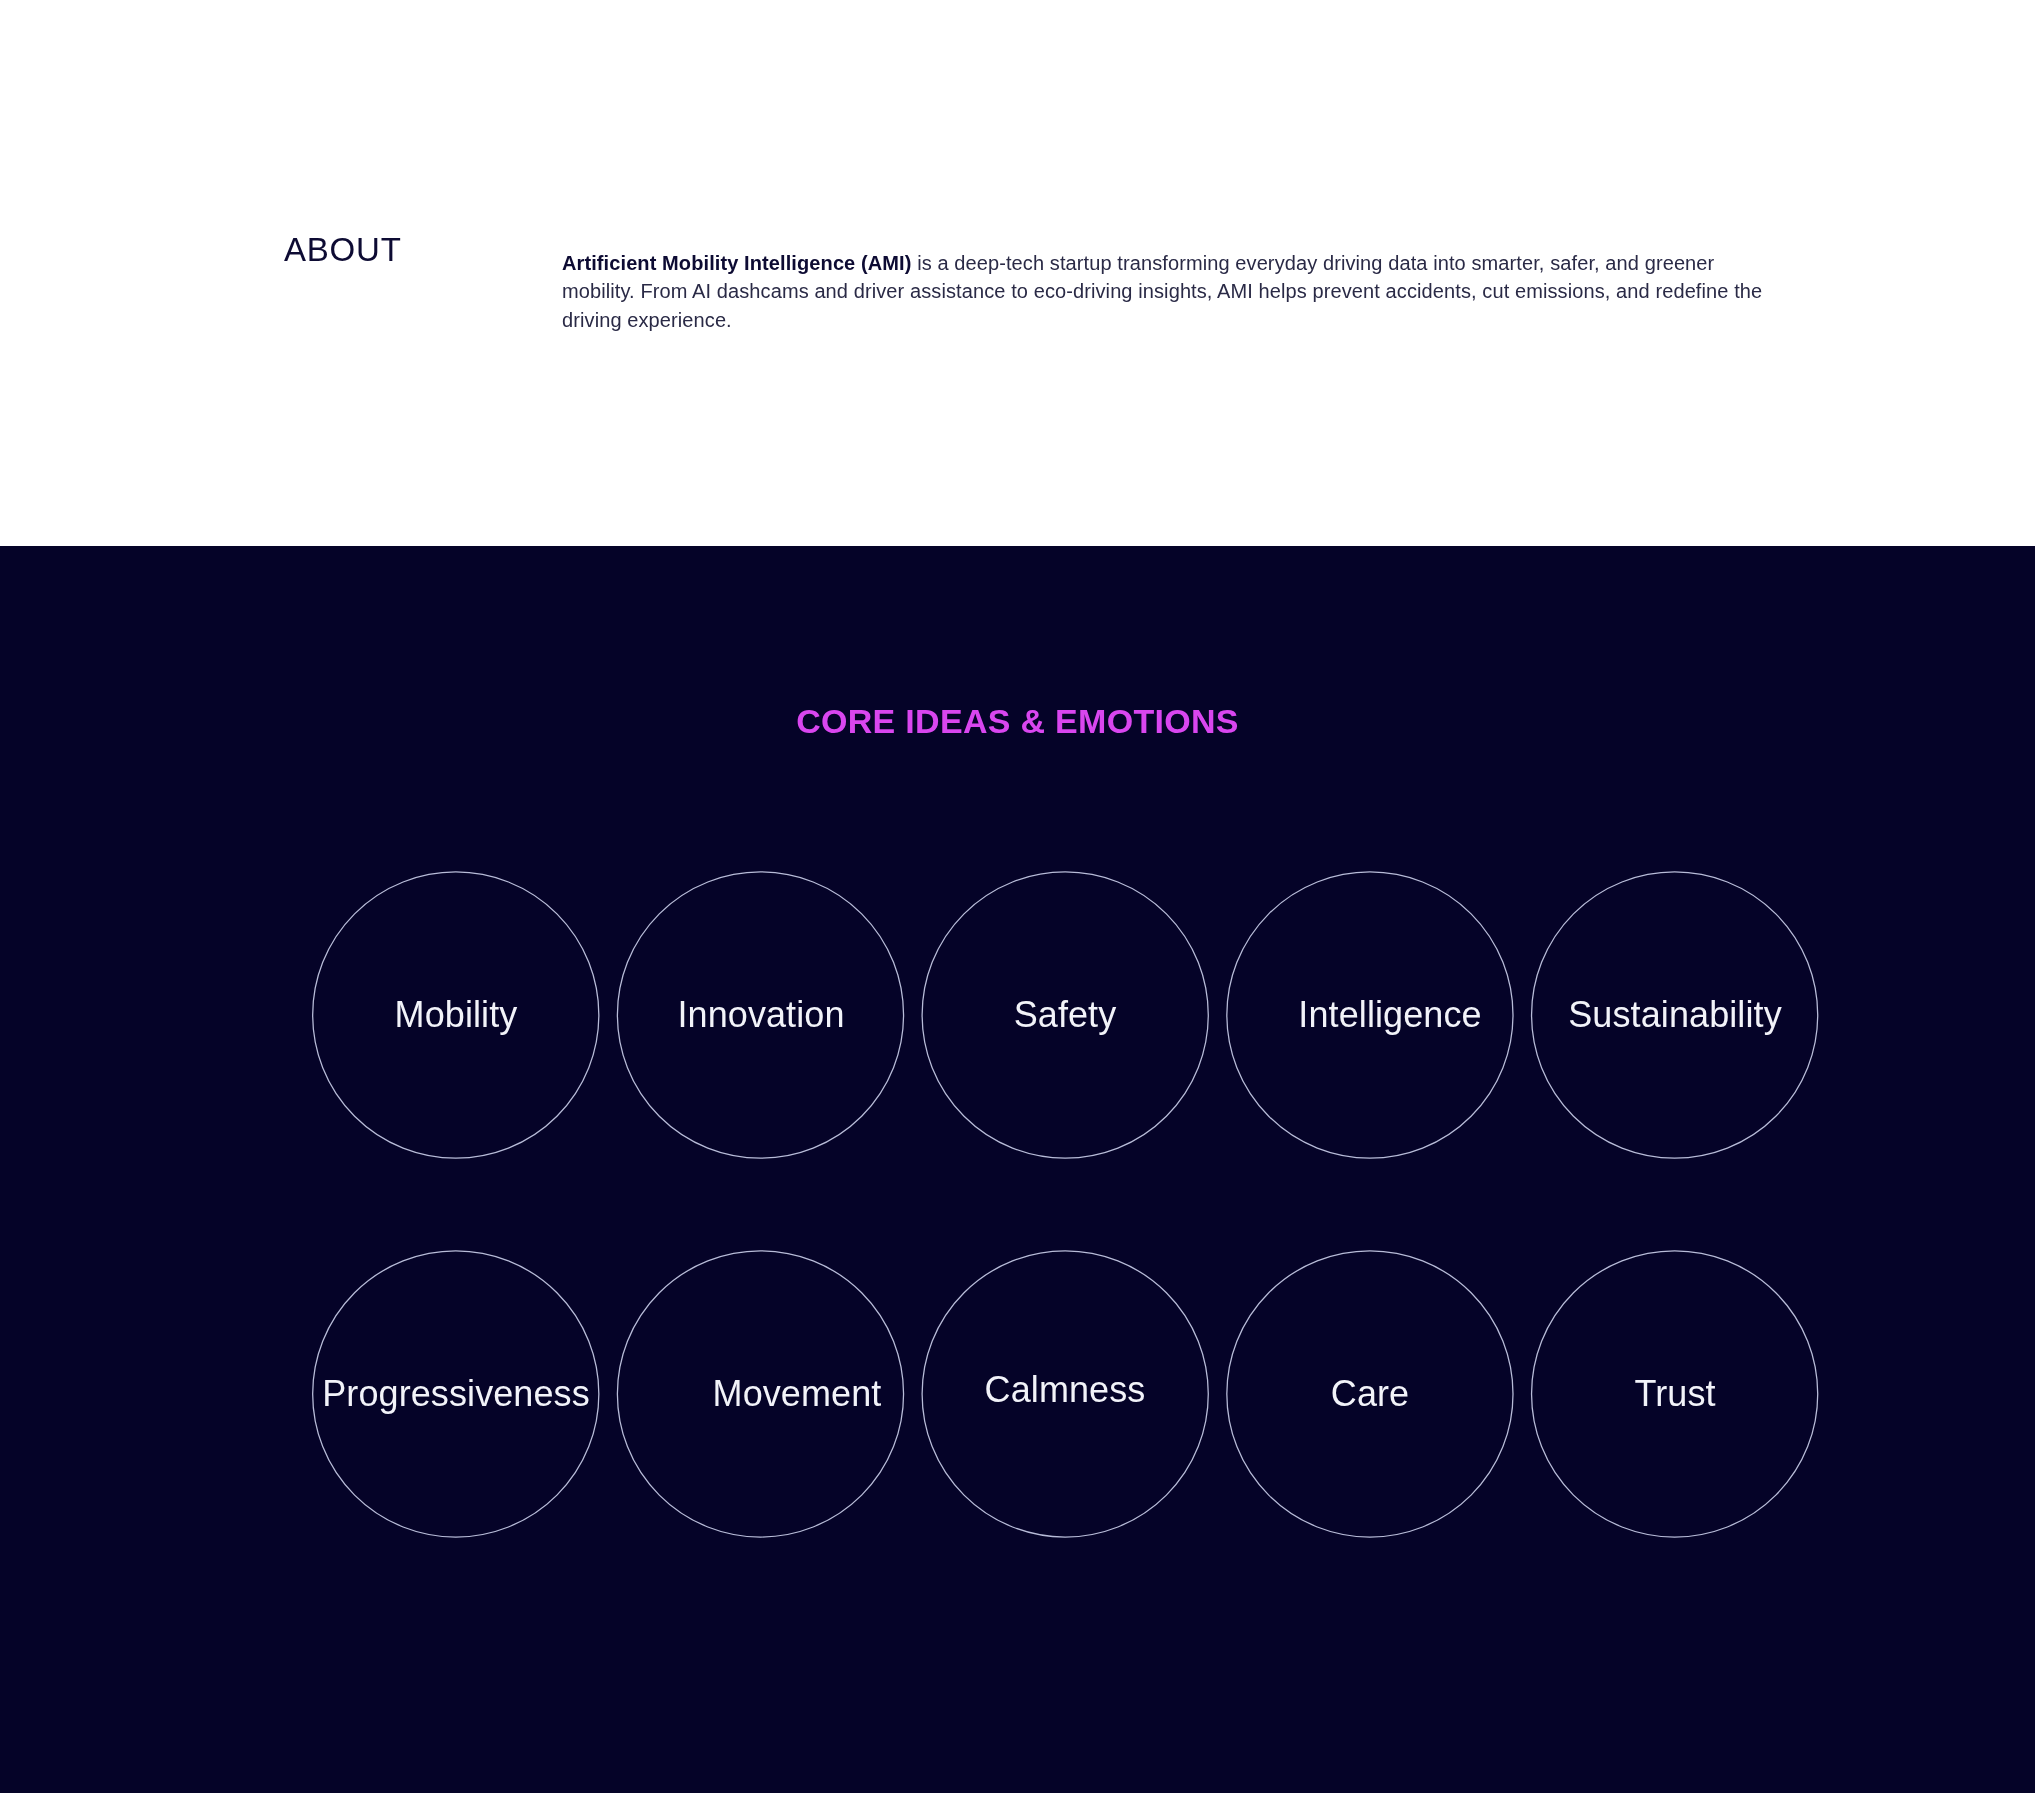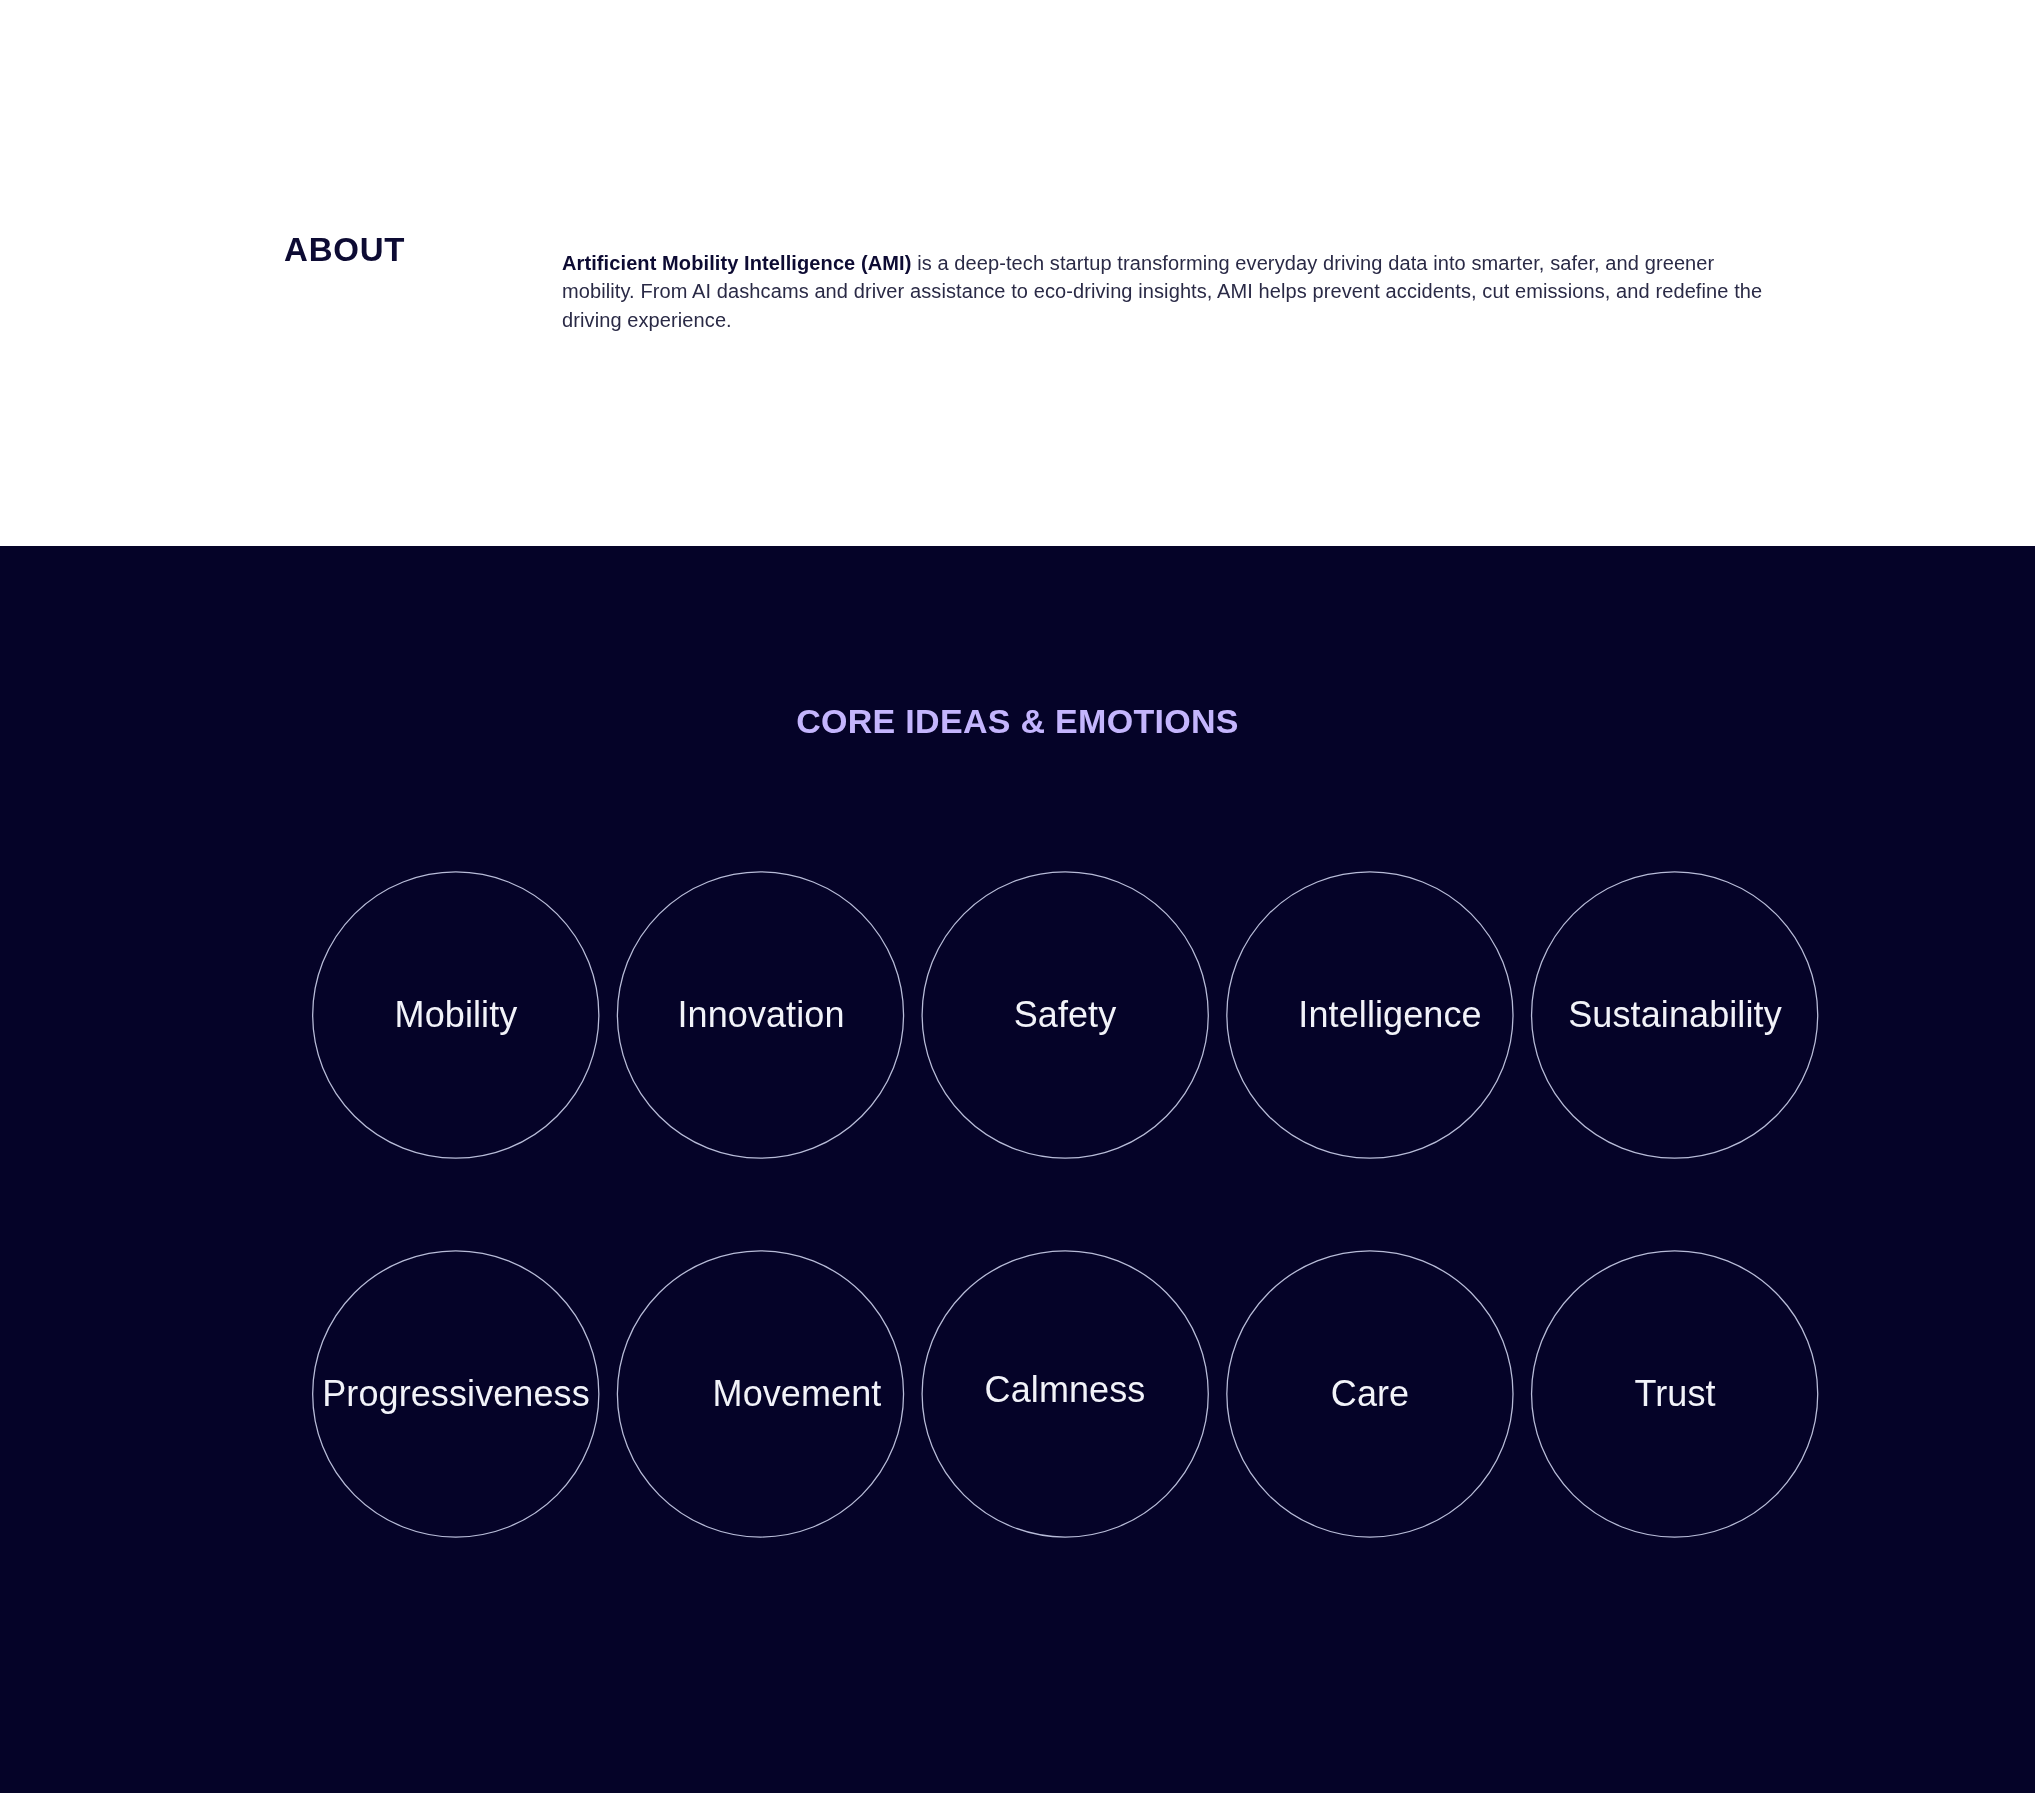--- a/index.html
+++ b/index.html
@@ -23,21 +23,21 @@
     top: 0;
     width: 2035px;
     height: 546px;
     background: #ffffff;
   }
   .about-label {
     position: absolute;
     left: 284px;
     top: 233px;
     font-size: 33px;
-    font-weight: 700;
+    font-weight: 400;
     letter-spacing: 0.8px;
     color: #0d0b33;
     line-height: 1;
     white-space: nowrap;
   }
   .about-body {
     position: absolute;
     left: 562px;
     top: 229px;
     width: 1219px;
@@ -64,21 +64,21 @@
   }
   .mind-heading {
     position: absolute;
     left: 0;
     top: 158px;
     width: 2035px;
     text-align: center;
     font-size: 34px;
     font-weight: 700;
     letter-spacing: 0.3px;
-    color: #c4b5fd;
+    color: #d946ef;
     line-height: 1;
   }
 
   .circle-canvas {
     position: absolute;
     left: 0;
     top: 0;
     width: 2035px;
     height: 1247px;
   }

